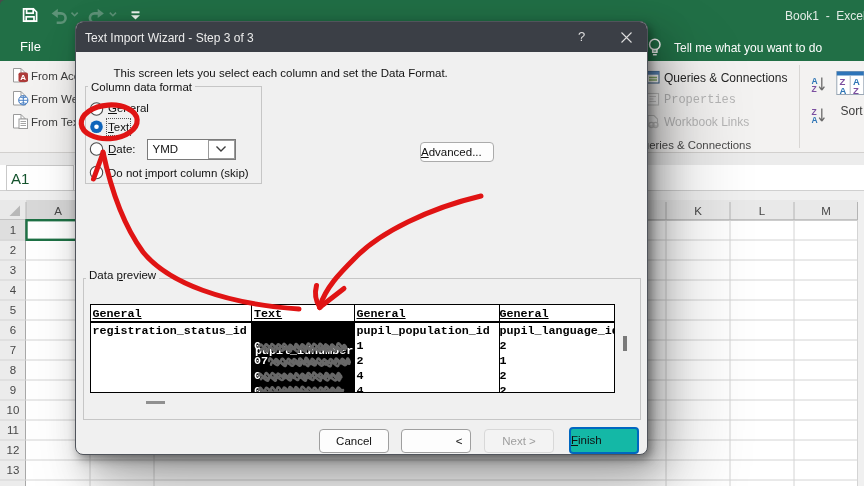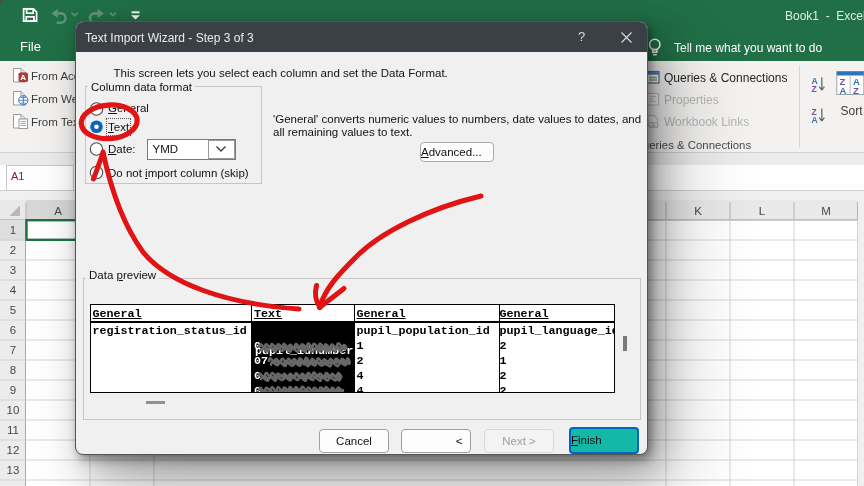--- a/index.html
+++ b/index.html
@@ -88,21 +88,21 @@
     <rect x="2" y="23.5" width="11.5" height="11.5" fill="#fff" stroke="#999" stroke-width="1.1"></rect>
     <path d="M4.5,26.5 h6.5 M4.5,29 h4 M4.5,31.5 h6.5" stroke="#aaa" stroke-width="1.1"></path>
   </g>
   <g opacity="0.5" stroke="#999" fill="none" stroke-width="1.1">
     <path d="M3,45.5 h6 l3.5,3.5 v7 h-9.5 z" fill="#fff"></path>
     <circle cx="10.5" cy="55" r="2.6"></circle>
     <circle cx="6.5" cy="55" r="2.6"></circle>
   </g>
 </svg>
 <div class="abs nw" style="left:664px;top:71px;font-size:12px;color:#262626;">Queries &amp; Connections</div>
-<div class="abs nw" style="left:664px;top:93px;font-size:12px;color:#b5b5b5;">Properties</div>
+<div class="abs nw" style="left:664px;top:93px;font-size:12px;color:#b5b5b5;font-family:Liberation Mono, monospace;">Properties</div>
 <div class="abs nw" style="left:664px;top:115px;font-size:12px;color:#b5b5b5;">Workbook Links</div>
 <div class="abs nw" style="left:634px;top:139px;font-size:11.4px;color:#4a4a4a;">Queries &amp; Connections</div>
 <div class="abs" style="left:799px;top:65px;width:1px;height:83px;background:#d8d6d4;"></div>
 
 <svg class="abs" style="left:808px;top:68px;" width="56" height="62" viewBox="0 0 56 62">
   <g font-family="Liberation Sans" font-weight="bold" font-size="8.5">
     <text x="3.5" y="15.5" fill="#2e75b5">A</text>
     <text x="3.5" y="23.5" fill="#7c4fa0">Z</text>
     <path d="M13.8,9.5 v12.5 M13.8,22 l-2.6,-3.4 M13.8,22 l2.6,-3.4" stroke="#6b6b6b" stroke-width="1.3" fill="none"></path>
     <text x="3.5" y="46.5" fill="#7c4fa0">Z</text>
@@ -121,21 +121,21 @@
       <text x="45" y="25.5" fill="#7c4fa0">Z</text>
     </g>
   </g>
   <text x="32.5" y="46.5" font-family="Liberation Sans" font-size="12" fill="#3c3c3c">Sort</text>
 </svg>
 
 <div class="abs" style="left:0;top:153px;width:864px;height:12px;background:#ececec;"></div>
 <div class="abs" style="left:0;top:165px;width:864px;height:25px;background:#fff;"></div>
 <div class="abs" style="left:0;top:190px;width:864px;height:10px;background:#f0f0f0;border-top:1px solid #d0d0d0;box-sizing:border-box;"></div>
 <div class="abs" style="left:5.5px;top:164.5px;width:68px;height:26px;background:#fff;border:1px solid #c9c9c9;box-sizing:border-box;"></div>
-<div class="abs" style="left:11px;top:170px;font-size:11px;color:#7f1d1d;">A1</div>
+<div class="abs" style="left:11px;top:170px;font-size:15px;color:#14532d;">A1</div>
 
 <svg class="abs" style="left:0;top:197px;" width="864" height="289" viewBox="0 0 864 289">
   <rect x="0" y="0" width="864" height="289" fill="#fff"></rect>
   <rect x="0" y="0" width="864" height="3" fill="#f0f0f0"></rect>
 
   <rect x="0" y="3" width="864" height="20" fill="#e9e9e9"></rect>
   <rect x="26" y="3" width="64" height="20" fill="#d8d8d8"></rect>
   <line x1="0" y1="23" x2="864" y2="23" stroke="#9a9a9a" stroke-width="1"></line>
   <polygon points="20,8.5 20,19 9.5,19" fill="#b8b8b8"></polygon>
 
@@ -234,21 +234,20 @@
   <div class="abs nw" style="left:32px;top:121px;font-size:11.5px;color:#111;"><u>D</u>ate:</div>
   <div class="abs nw" style="left:32px;top:145px;font-size:11.5px;color:#111;">Do not <u>i</u>mport column (skip)</div>
 
   <div class="abs" style="left:71px;top:116.5px;width:89px;height:21.5px;background:#fff;border:1px solid #7a7a7a;box-sizing:border-box;"></div>
   <div class="abs nw" style="left:76.5px;top:121px;font-size:11.5px;color:#111;">YMD</div>
   <div class="abs" style="left:131.5px;top:117.5px;width:27px;height:19.5px;background:#fff;border:1px solid #9a9a9a;box-sizing:border-box;"></div>
   <svg class="abs" style="left:134px;top:120px;" width="22" height="15" viewBox="0 0 22 15">
     <path d="M6.5,4.5 l4.5,4.5 l4.5,-4.5" stroke="#3c3c3c" stroke-width="1.4" fill="none"></path>
   </svg>
 
-  <div class="abs nw" style="left:197px;top:90.5px;font-size:11.5px;color:#111;line-height:13.4px;">'General' converts numeric values to numbers, date values to dates, and<br>all remaining values to text.</div>
 
   <div class="abs" style="left:344px;top:120px;width:73.5px;height:20px;background:#fdfdfd;border:1px solid #ababab;
        border-radius:4px;box-sizing:border-box;font-size:11.5px;color:#111;text-align:left;line-height:18px;"><u>A</u>dvanced...</div>
 
   <div class="abs" style="left:7px;top:256px;width:558px;height:142px;border:1px solid #c6c6c6;box-sizing:border-box;"></div>
   <div class="abs nw" style="left:10px;top:247px;font-size:11.5px;color:#111;background:#f0f0f0;padding:0 3px;">Data <u>p</u>review</div>
 
   <div class="abs" style="left:14px;top:282px;width:525px;height:89px;background:#fff;border:1px solid #000;box-sizing:border-box;overflow:hidden;
        font-family:'Liberation Mono',monospace;font-size:11.7px;font-weight:bold;color:#000;">
 

